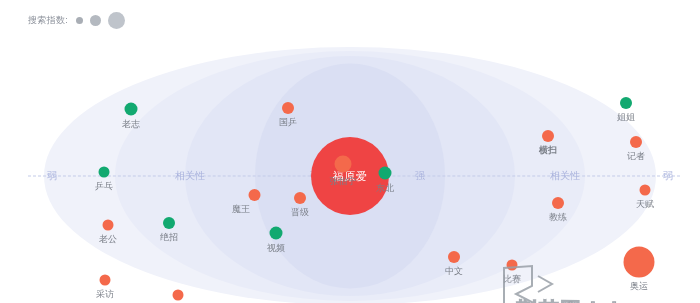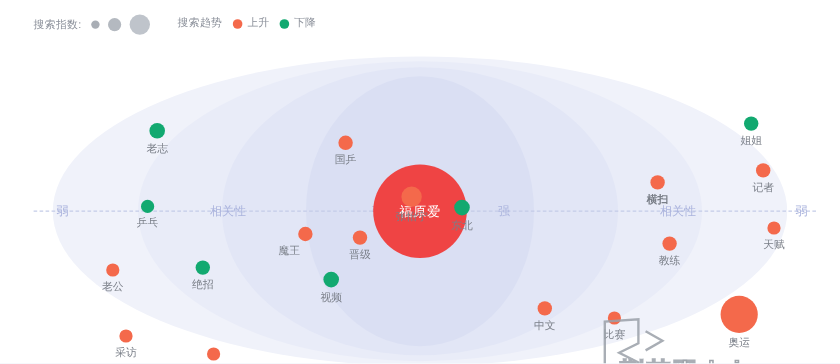--- a/index.html
+++ b/index.html
@@ -91,31 +91,20 @@
 
     <div class="lg-group" style="left:28px;top:12px;">
       <span class="lg-label">搜索指数:</span>
       <span class="size-dots">
         <i class="sd1"></i>
         <i class="sd2"></i>
         <i class="sd3"></i>
       </span>
     </div>
 
-    <div class="lg-group" style="left:148px;top:13px;">
-      <span class="lg-label">搜索趋势</span>
-      <span class="trend-item">
-        <i class="trend-dot" style="background:#f4694b"></i>
-        <span class="trend-txt">上升</span>
-      </span>
-      <span class="trend-item">
-        <i class="trend-dot" style="background:#12a970"></i>
-        <span class="trend-txt">下降</span>
-      </span>
-    </div>
   </div>
 
   <div class="canvas">
 
     <div class="ring r4"></div>
     <div class="ring r3"></div>
     <div class="ring r2"></div>
     <div class="ring r1"></div>
 
     <div class="axis-line"></div>
@@ -130,25 +119,25 @@
 
     <div class="center-bubble">
       <span>福原爱</span>
     </div>
 
     <div id="nodes">
         <div class="node" style="left: 131px; top: 69px;">
           <div class="bub" style="width: 13px; height: 13px; background: rgb(18, 169, 112);"></div>
           <div class="cap">老志</div>
         </div>
-        <div class="node" style="left: 123px; top: 132px; text-decoration: underline;">
+        <div class="node" style="left: 104px; top: 132px; text-decoration: underline;">
           <div class="bub" style="width: 11px; height: 11px; background: rgb(18, 169, 112);"></div>
           <div class="cap">乒乓</div>
         </div>
-        <div class="node" style="left: 94px; top: 185px;">
+        <div class="node" style="left: 108px; top: 185px;">
           <div class="bub" style="width: 11px; height: 11px; background: rgb(244, 105, 75);"></div>
           <div class="cap">老公</div>
         </div>
         <div class="node" style="left: 105px; top: 240px;">
           <div class="bub" style="width: 11px; height: 11px; background: rgb(244, 105, 75);"></div>
           <div class="cap">采访</div>
         </div>
         <div class="node" style="left: 169px; top: 183px;">
           <div class="bub" style="width: 12px; height: 12px; background: rgb(18, 169, 112);"></div>
           <div class="cap">绝招</div>
@@ -158,21 +147,21 @@
           <div class="cap">爆料</div>
         </div>
         <div class="node" style="left: 241px; top: 155px; padding-left: 27px;">
           <div class="bub" style="width: 12px; height: 12px; background: rgb(244, 105, 75);"></div>
           <div class="cap">魔王</div>
         </div>
         <div class="node" style="left: 232px; top: 193px; margin-left: 44px;">
           <div class="bub" style="width: 13px; height: 13px; background: rgb(18, 169, 112);"></div>
           <div class="cap">视频</div>
         </div>
-        <div class="node" style="left: 288px; top: 79px; font-family: Liberation Mono, monospace;">
+        <div class="node" style="left: 288px; top: 68px; font-family: Liberation Mono, monospace;">
           <div class="bub" style="width: 12px; height: 12px; background: rgb(244, 105, 75);"></div>
           <div class="cap">国乒</div>
         </div>
         <div class="node" style="left: 300px; top: 158px;">
           <div class="bub" style="width: 12px; height: 12px; background: rgb(244, 105, 75);"></div>
           <div class="cap">晋级</div>
         </div>
         <div class="node" style="left: 343px; top: 124px;">
           <div class="bub" style="width: 17px; height: 17px; background: rgb(244, 105, 75);"></div>
           <div class="cap">张怡宁</div>
@@ -182,41 +171,41 @@
           <div class="cap">东北</div>
         </div>
         <div class="node" style="left: 454px; top: 217px;">
           <div class="bub" style="width: 12px; height: 12px; background: rgb(244, 105, 75);"></div>
           <div class="cap">中文</div>
         </div>
         <div class="node" style="left: 512px; top: 225px;">
           <div class="bub" style="width: 11px; height: 11px; background: rgb(244, 105, 75);"></div>
           <div class="cap">比赛</div>
         </div>
-        <div class="node" style="left: 548px; top: 112px; font-weight: bold;">
+        <div class="node" style="left: 548px; top: 96px; font-weight: bold;">
           <div class="bub" style="width: 12px; height: 12px; background: rgb(244, 105, 75);"></div>
           <div class="cap">横扫</div>
         </div>
         <div class="node" style="left: 558px; top: 163px;">
           <div class="bub" style="width: 12px; height: 12px; background: rgb(244, 105, 75);"></div>
           <div class="cap">教练</div>
         </div>
         <div class="node" style="left: 626px; top: 63px;">
           <div class="bub" style="width: 12px; height: 12px; background: rgb(18, 169, 112);"></div>
           <div class="cap">姐姐</div>
         </div>
         <div class="node" style="left: 636px; top: 102px; text-align: center;">
           <div class="bub" style="width: 12px; height: 12px; background: rgb(244, 105, 75);"></div>
           <div class="cap">记者</div>
         </div>
         <div class="node" style="left: 645px; top: 150px;">
           <div class="bub" style="width: 11px; height: 11px; background: rgb(244, 105, 75);"></div>
           <div class="cap">天赋</div>
         </div>
-        <div class="node" style="left: 616px; top: 222px;">
+        <div class="node" style="left: 639px; top: 222px;">
           <div class="bub" style="width: 31px; height: 31px; background: rgb(244, 105, 75);"></div>
           <div class="cap">奥运</div>
         </div>
       </div>
 
     <div class="watermark">
       <svg class="wm-mark" width="120" height="72" viewBox="0 0 120 72">
         <path d="M6 6 L6 52 L34 66 L34 40 L18 32 L34 24 L34 4 Z" fill="none" stroke="#9aa0a8" stroke-width="2"></path>
         <path d="M40 14 L54 22 L40 30" fill="none" stroke="#9aa0a8" stroke-width="2"></path>
       </svg>

